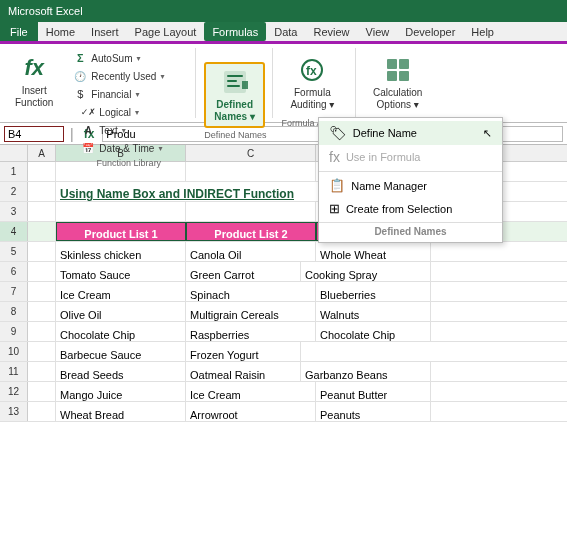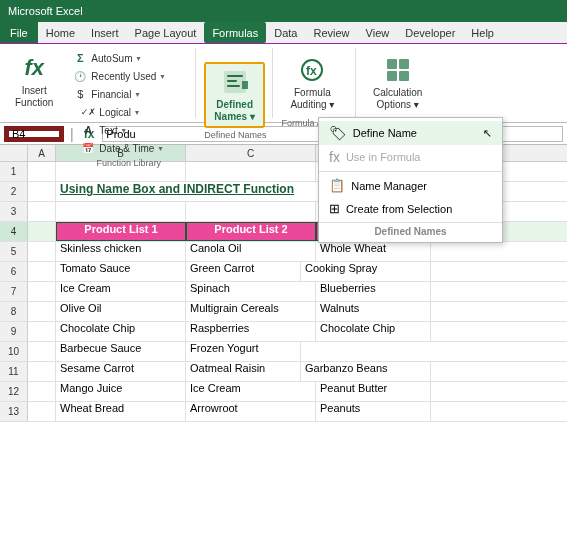--- a/index.html
+++ b/index.html
@@ -2,21 +2,21 @@
 <html><head>
   <meta charset="utf-8">
   <style>
     * { margin: 0; padding: 0; box-sizing: border-box; }
     body { font-family: 'Segoe UI', Arial, sans-serif; font-size: 12px; background: #fff; width: 567px; height: 539px; overflow: hidden; }
 
     
     .title-bar { background: #1e6e42; color: white; height: 22px; display: flex; align-items: center; padding: 0 8px; font-size: 11px; }
 
     
-    .menu-bar { background: #f0f0f0; display: flex; align-items: flex-end; height: 22px; border-bottom: 1px solid #a21caf; }
+    .menu-bar { background: #f0f0f0; display: flex; align-items: flex-end; height: 22px; border-bottom: 3px solid #a21caf; }
     .menu-item { padding: 2px 8px; font-size: 11px; color: #333; cursor: pointer; height: 100%; display: flex; align-items: center; }
     .menu-item.active { background: #217346; color: white; border-radius: 2px; }
 
     
     .ribbon { background: #fff; border-bottom: 1px solid #bbb; display: flex; flex-direction: column; }
 
     .ribbon-content { display: flex; align-items: stretch; padding: 4px 6px; gap: 4px; height: 78px; }
     .ribbon-group { display: flex; flex-direction: column; align-items: flex-start; border-right: 1px solid #ddd; padding-right: 8px; padding-left: 4px; }
     .ribbon-group-label { font-size: 9px; color: #666; margin-top: auto; padding-top: 2px; text-align: center; width: 100%; }
 
@@ -25,39 +25,39 @@
     .ribbon-btn-small .icon { width: 14px; height: 14px; display: flex; align-items: center; justify-content: center; font-size: 11px; }
     .dropdown-arrow { font-size: 8px; color: #666; }
 
     .ribbon-big-btn { display: flex; flex-direction: column; align-items: center; justify-content: center; gap: 2px; padding: 4px 8px; cursor: pointer; border: 1px solid transparent; border-radius: 3px; min-width: 52px; height: 66px; font-size: 10px; text-align: center; }
     .ribbon-big-btn.highlighted { background: #e8f5e9; border: 2px solid #e8a000; }
     .ribbon-big-btn .big-icon { width: 32px; height: 32px; display: flex; align-items: center; justify-content: center; }
     .ribbon-big-btn .label { font-size: 10px; color: #333; line-height: 1.2; }
 
     
     .formula-bar { display: flex; align-items: center; height: 22px; border-bottom: 1px solid #bbb; background: #fff; padding: 0 4px; gap: 4px; }
-    .name-box { width: 60px; border: 5px solid #7f1d1d; height: 16px; font-size: 11px; padding: 0 3px; display: flex; align-items: center; }
+    .name-box { width: 60px; border: 1px solid #7f1d1d; height: 16px; font-size: 11px; padding: 0 3px; display: flex; align-items: center; }
     .formula-bar-sep { color: #999; font-size: 14px; margin: 0 2px; }
     .fx-label { color: #217346; font-weight: bold; font-size: 12px; margin: 0 4px; }
     .formula-input { flex: 1; border: 1px solid #bbb; height: 16px; font-size: 11px; padding: 0 3px; display: flex; align-items: center; }
 
     
     .spreadsheet { flex: 1; overflow: hidden; }
     .col-headers { display: flex; background: #f0f0f0; border-bottom: 1px solid #ccc; }
     .row-col { width: 28px; min-width: 28px; background: #f0f0f0; border-right: 1px solid #ccc; height: 16px; }
     .col-header { display: flex; align-items: center; justify-content: center; font-size: 10px; color: #333; border-right: 1px solid #ccc; height: 16px; font-weight: 500; }
     .col-a { width: 28px; }
     .col-b { width: 130px; }
     .col-c { width: 130px; }
     .col-d { width: 115px; }
 
     .rows { display: flex; flex-direction: column; }
     .row { display: flex; border-bottom: 1px solid #e0e0e0; height: 20px; }
     .row-num { width: 28px; min-width: 28px; background: #f0f0f0; border-right: 1px solid #ccc; display: flex; align-items: center; justify-content: center; font-size: 10px; color: #333; }
-    .cell { display: flex; align-items: flex-start; border-right: 1px solid #e0e0e0; padding: 0 4px; font-size: 11px; overflow: hidden; white-space: nowrap; }
+    .cell { display: flex; align-items: flex-end; border-right: 1px solid #e0e0e0; padding: 0 4px; font-size: 11px; overflow: hidden; white-space: nowrap; }
     .cell-a { width: 28px; }
     .cell-b { width: 130px; }
     .cell-c { width: 130px; }
     .cell-d { width: 115px; }
 
     .cell-header { background: #ec4899; color: white; font-weight: bold; justify-content: center; border: 1px solid #1a5c38; }
     .selected-row { background: #e8f5e9; }
 
     .title-cell { color: #1a5c38; font-weight: bold; text-decoration: underline; font-size: 12px; }
 
@@ -334,21 +334,21 @@
           <span>Barbecue Sauce</span>
         </div>
       <div class="cell cell-d">
           <span>Frozen Yogurt</span>
         </div>
     </div>
     <div class="row">
       <div class="row-num">11</div>
       <div class="cell cell-a"></div>
       <div class="cell cell-b">
-          <span>Sesame Carrot</span>
+          <span>Bread Seeds</span>
         </div>
       <div class="cell cell-d">
           <span>Oatmeal Raisin</span>
         </div>
       <div class="cell cell-c">
           <span>Garbanzo Beans</span>
         </div>
     </div>
     <div class="row">
       <div class="row-num">12</div>

